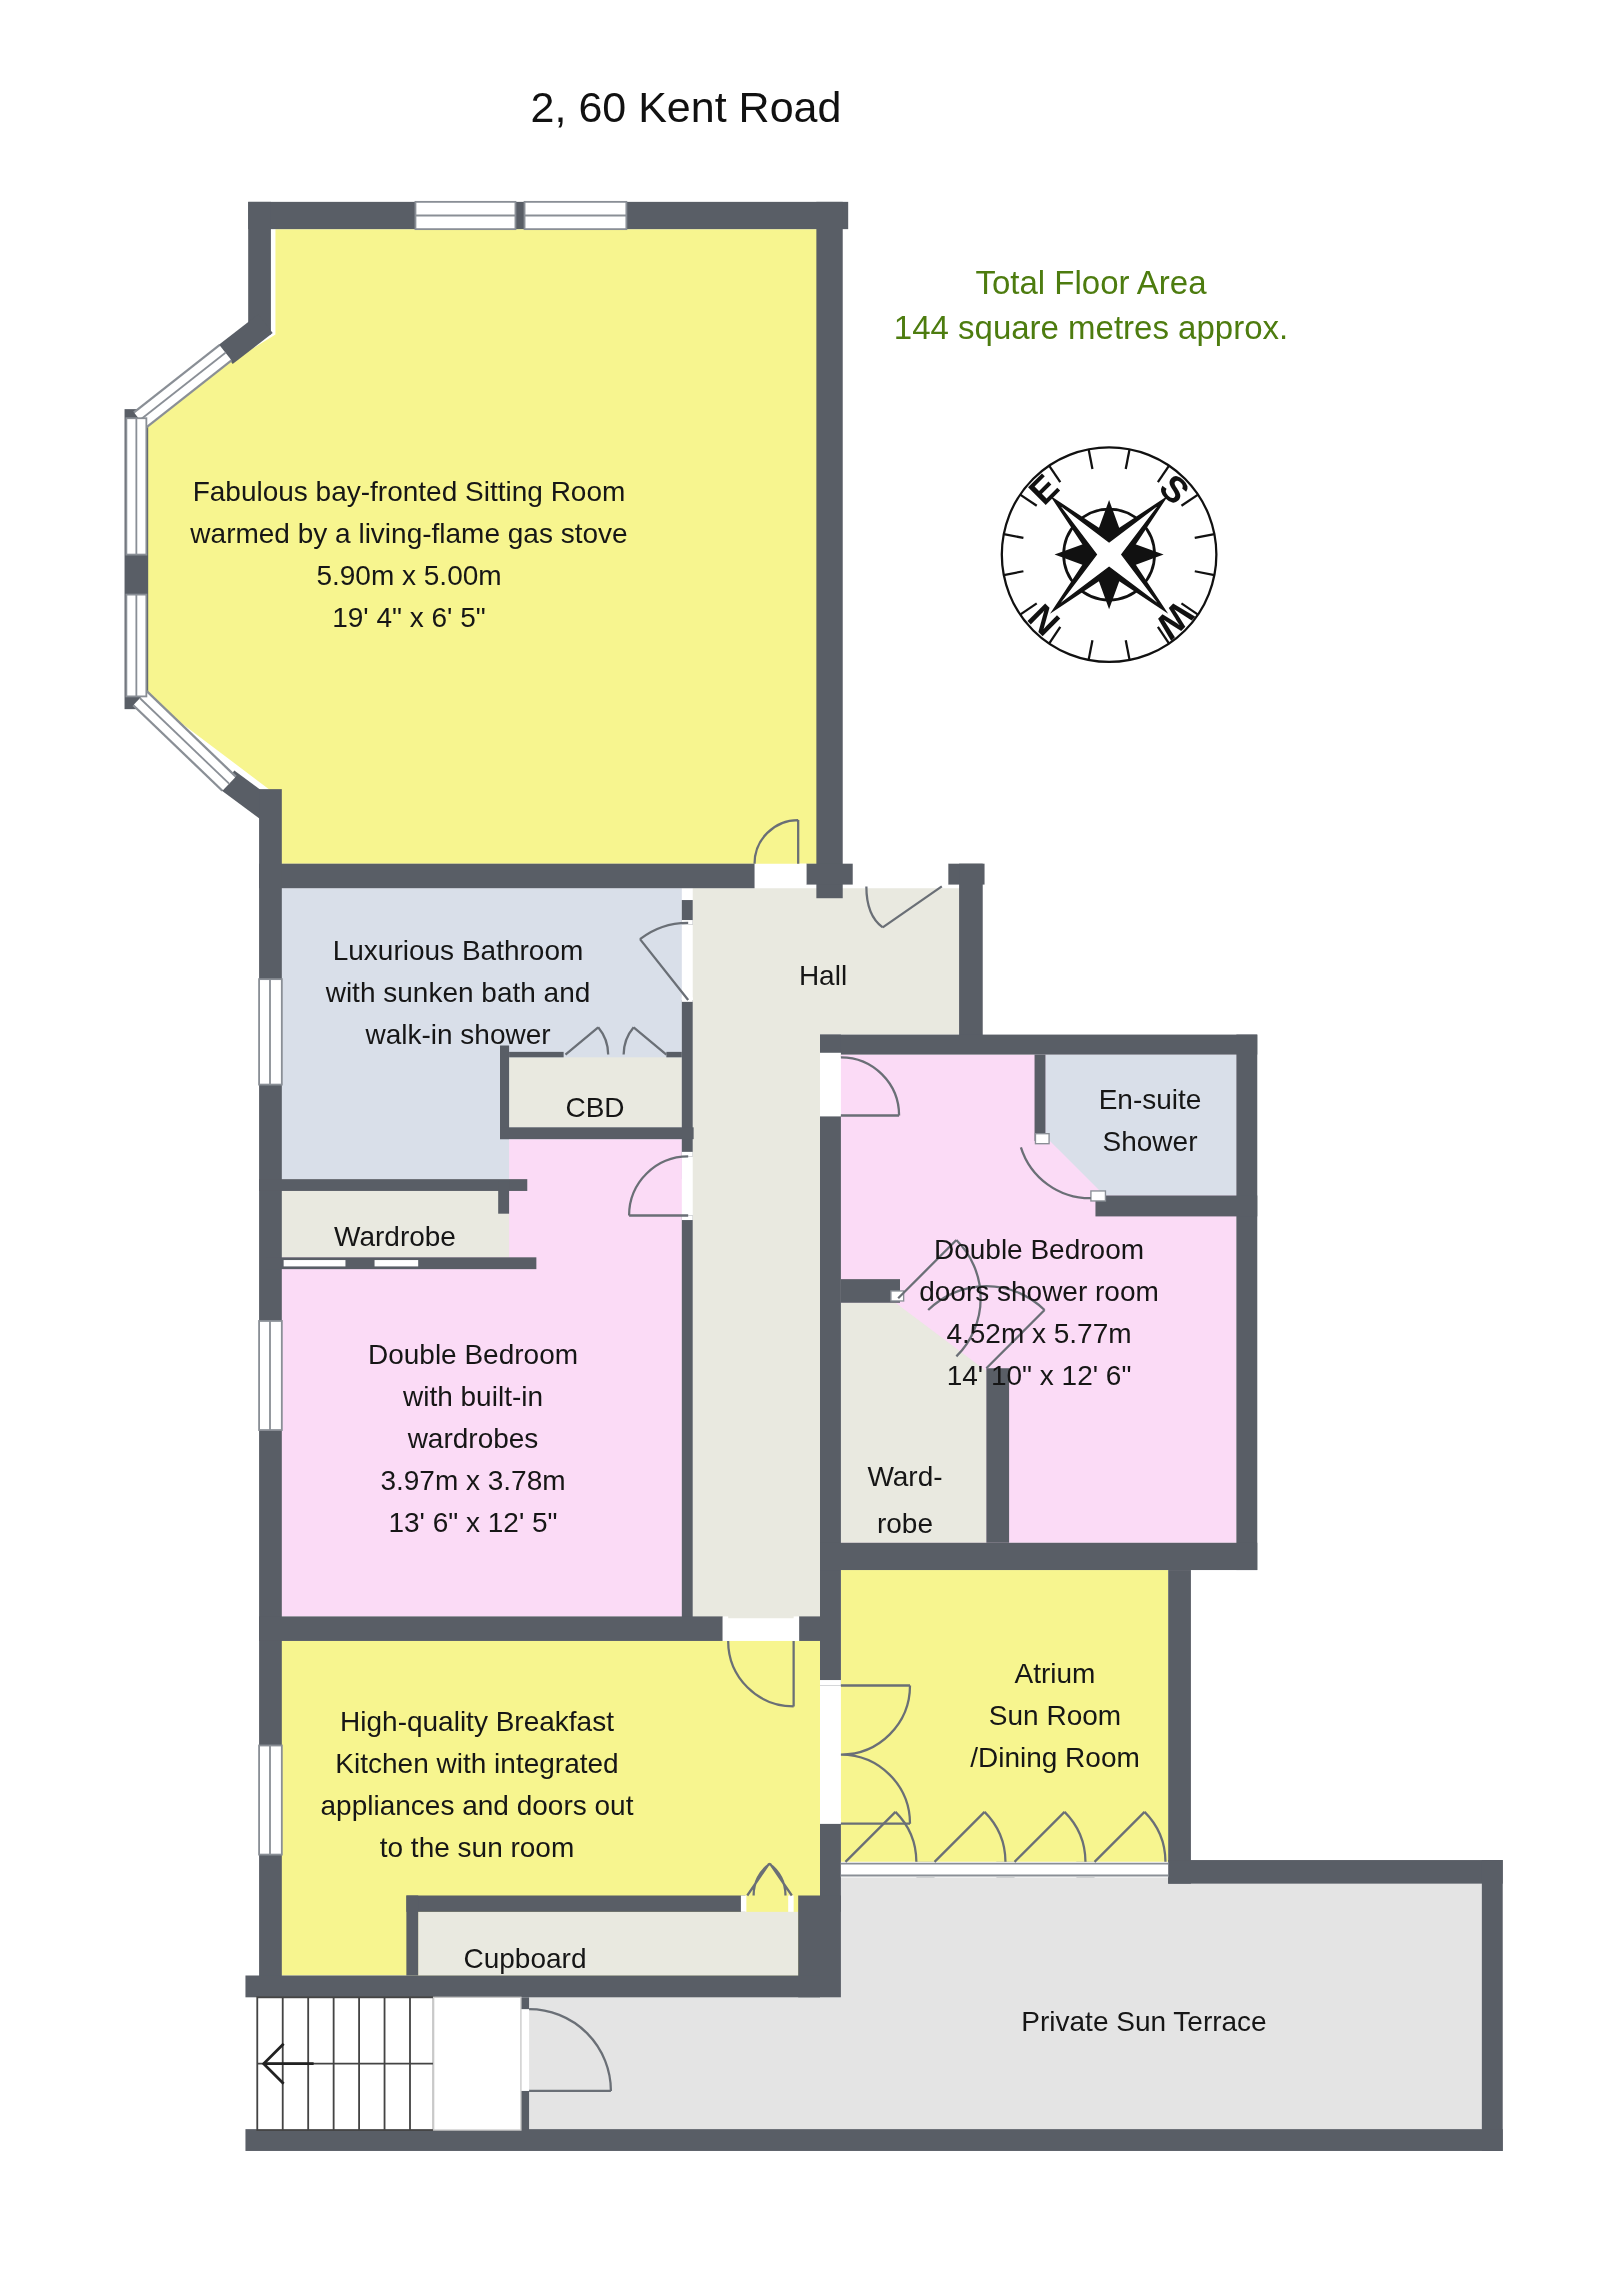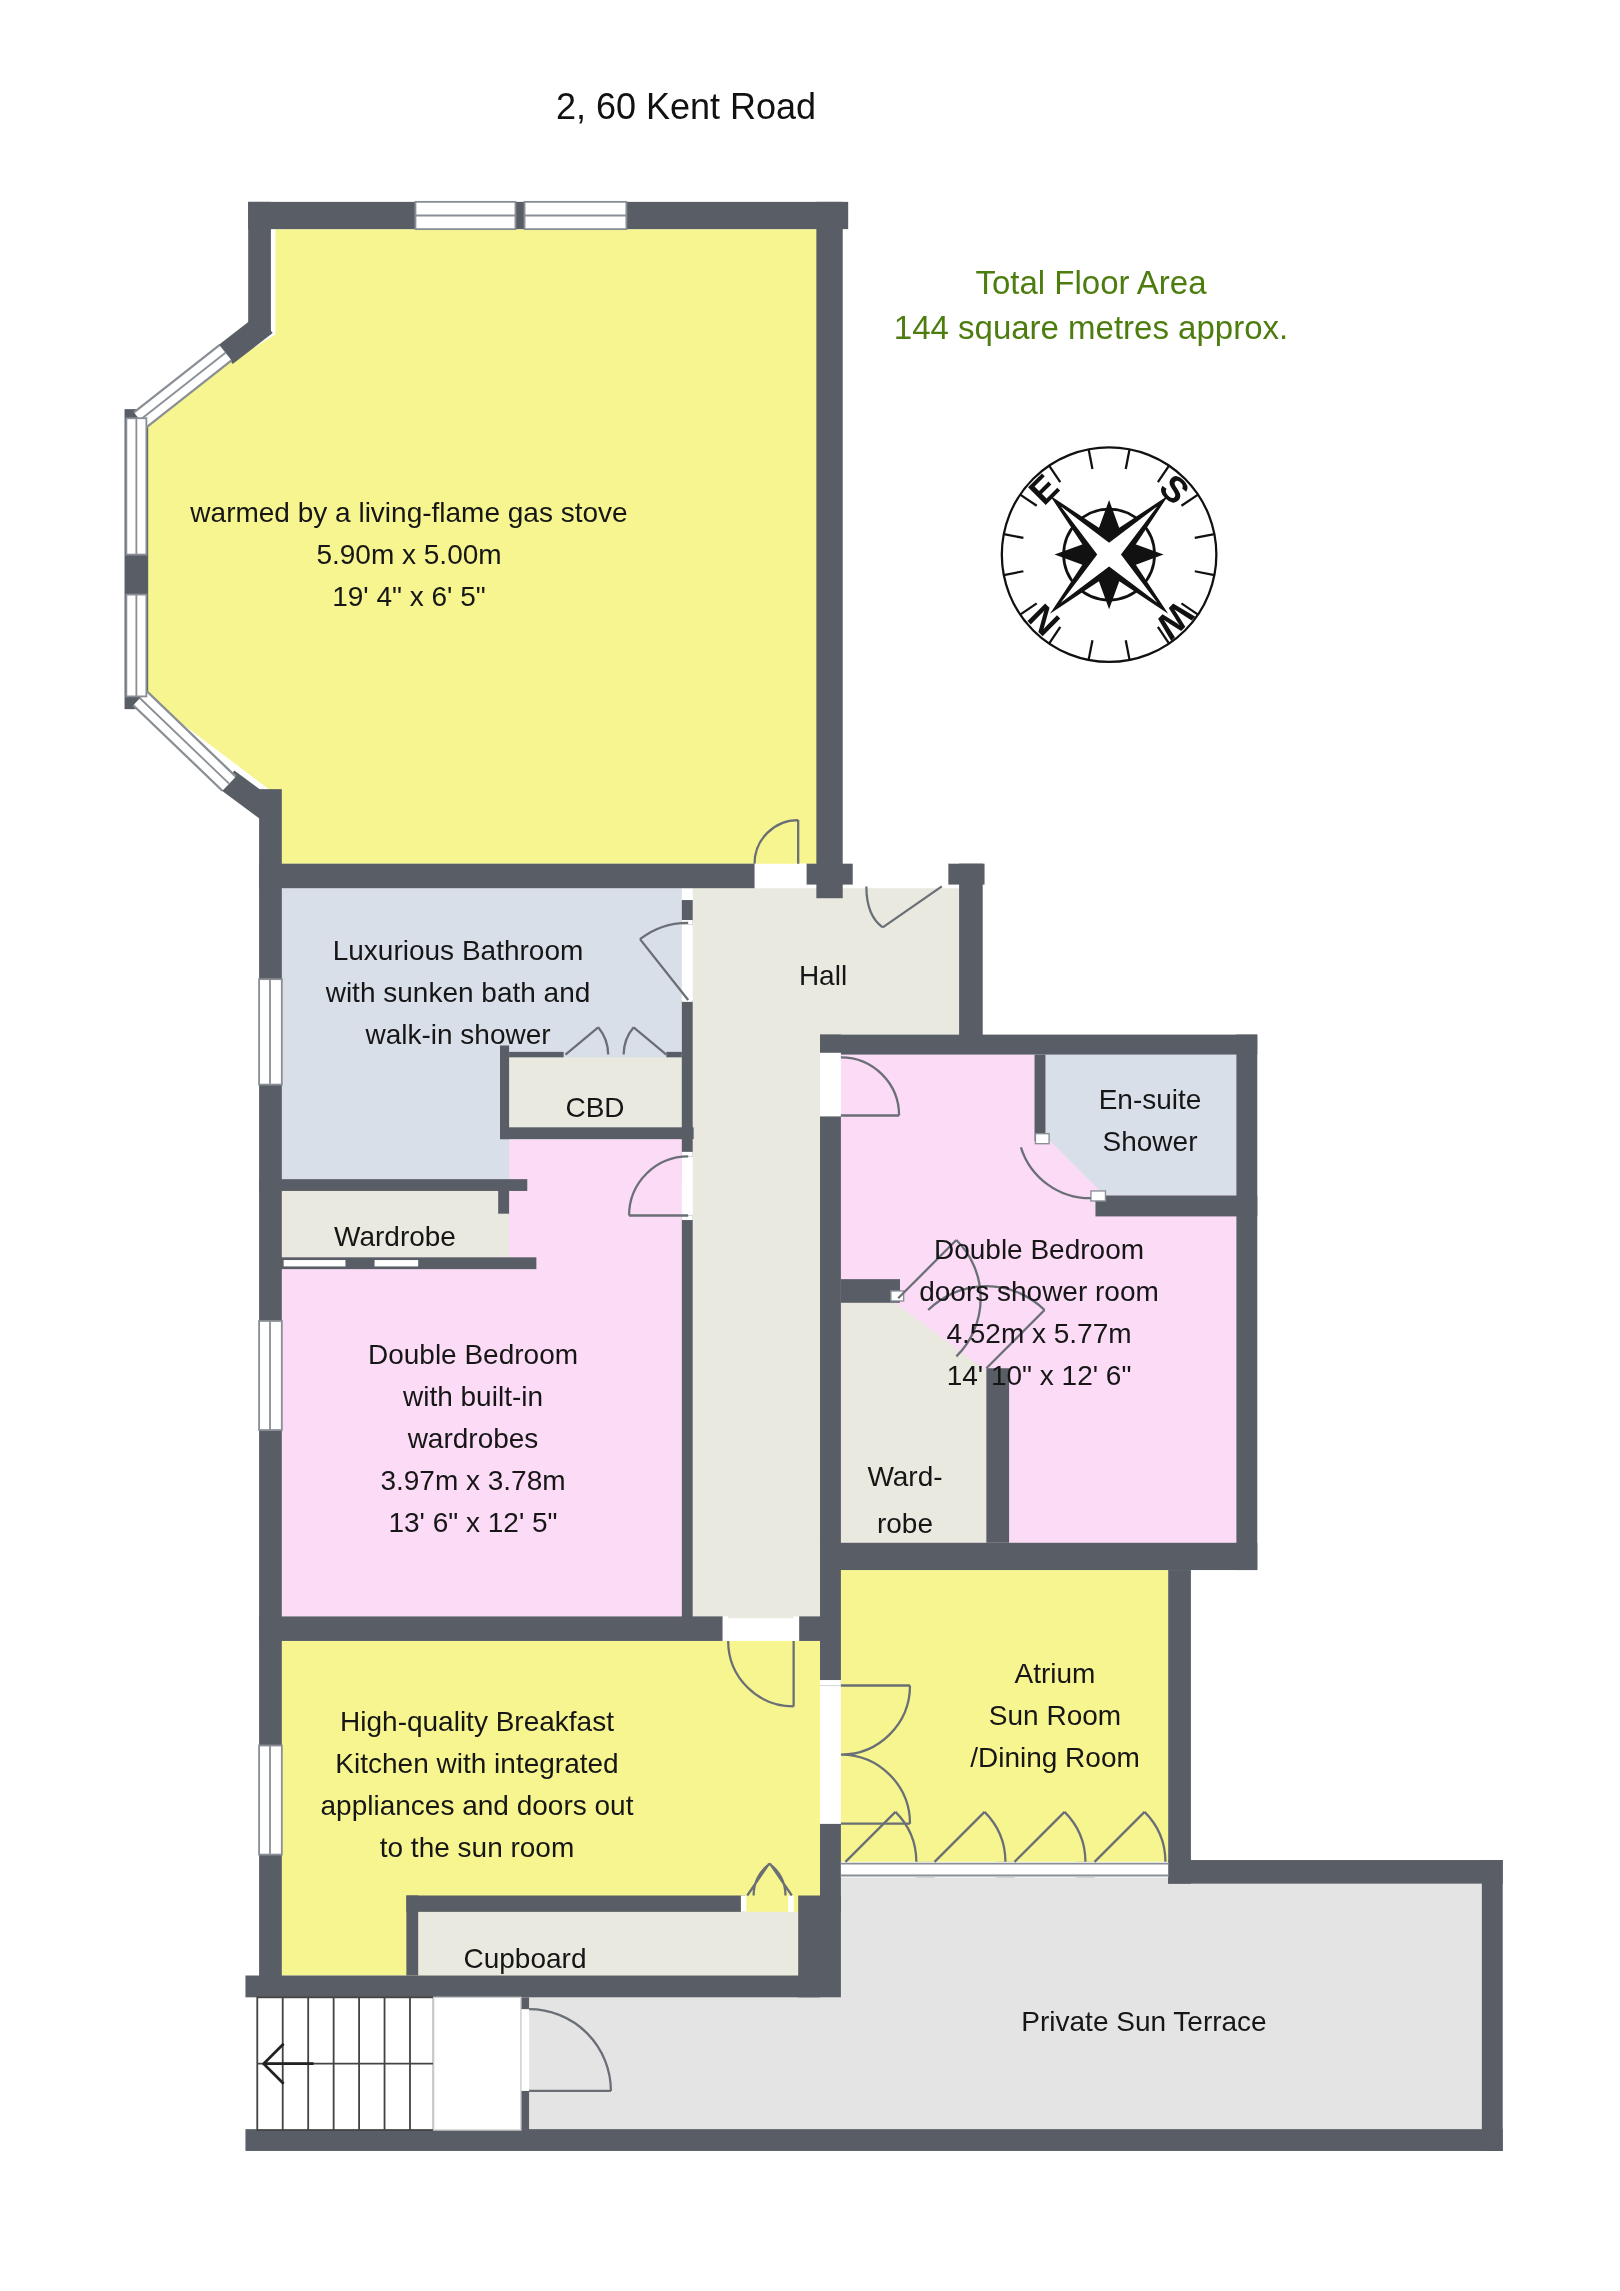--- a/index.html
+++ b/index.html
@@ -2,21 +2,21 @@
 <html style="font-size:14.5px"><head>
 <meta charset="utf-8">
 <style>
   html,body{margin:0;padding:0;background:#ffffff;}
   .page{position:relative;width:1620px;height:2291px;background:#ffffff;
         font-family:"Liberation Sans", sans-serif;overflow:hidden;}
   .plan-svg{position:absolute;left:0;top:0;}
   .lbl{position:absolute;transform:translate(-50%,-50%);text-align:center;
        color:#161616;font-size:28px;line-height:42px;white-space:nowrap;}
   .lbl.single div{line-height:35px;margin-top:28px;}
-  .title{position:absolute;transform:translate(-50%,-50%);font-size:36px;
+  .title{position:absolute;transform:translate(-50%,-50%);font-size:43px;
          color:#111;white-space:nowrap;}
   .area{position:absolute;transform:translate(-50%,-50%);text-align:center;
         font-size:33px;line-height:45px;color:#4d7c0f;white-space:nowrap;}
   .wardmid div{line-height:47px;}
 </style>
 </head>
 <body>
 
 <div class="page">
 
@@ -242,20 +242,21 @@
 </svg>
 
   <div class="title" style="left:686px;top:107px">2, 60 Kent Road</div>
 
   <div class="area" style="left:1091px;top:305px">
     <div>Total Floor Area</div>
     <div>144 square metres approx.</div>
   </div>
 
   <div class="lbl" style="left:409px;top:555px">
+    <div>Fabulous bay-fronted Sitting Room</div>
     <div>warmed by a living-flame gas stove</div>
     <div>5.90m x 5.00m</div>
     <div>19' 4" x 6' 5"</div>
   </div>
 
   <div class="lbl" style="left:458px;top:993px">
     <div>Luxurious Bathroom</div>
     <div>with sunken bath and</div>
     <div>walk-in shower</div>
   </div>

